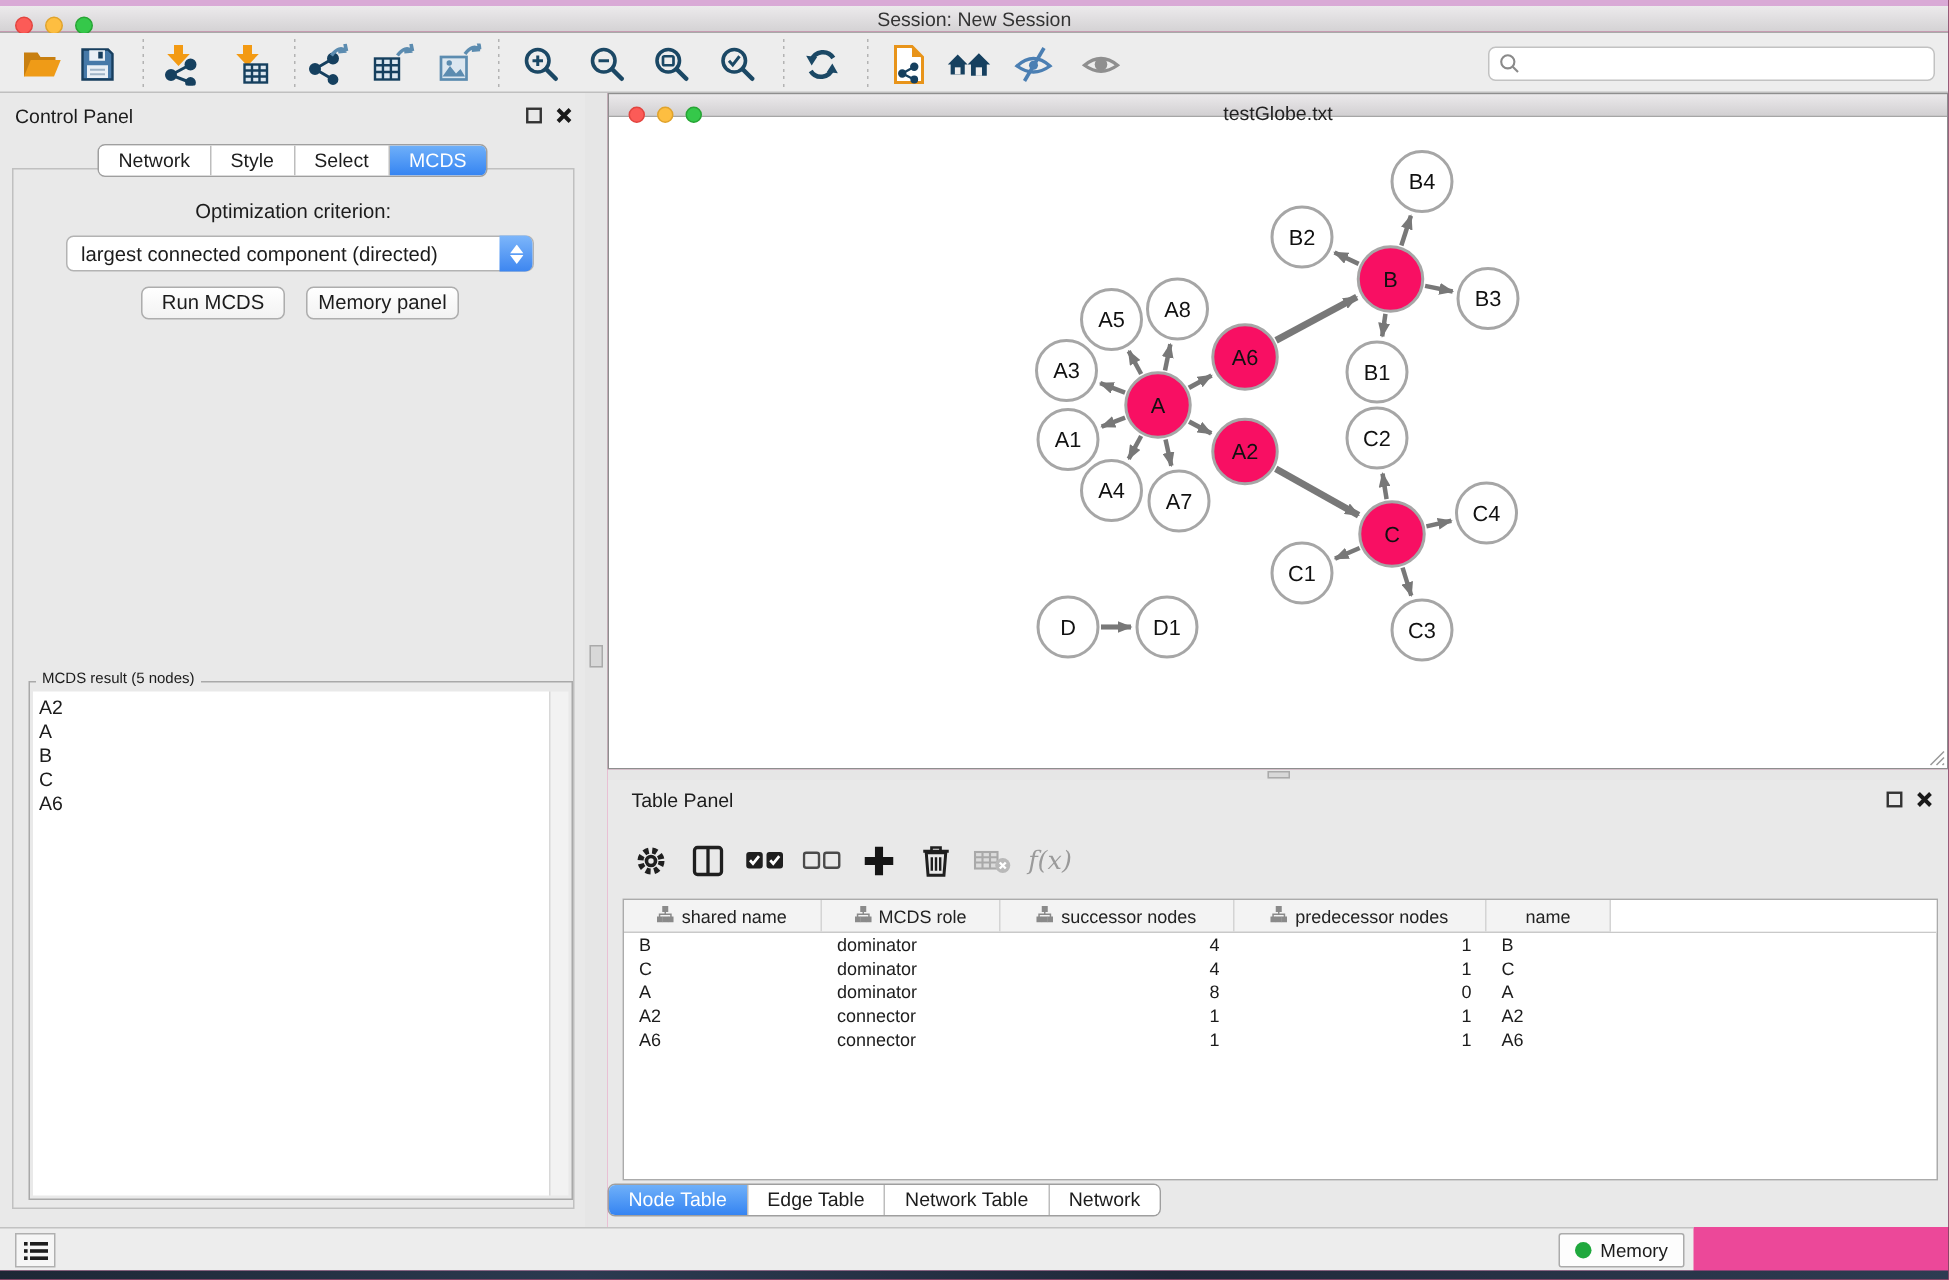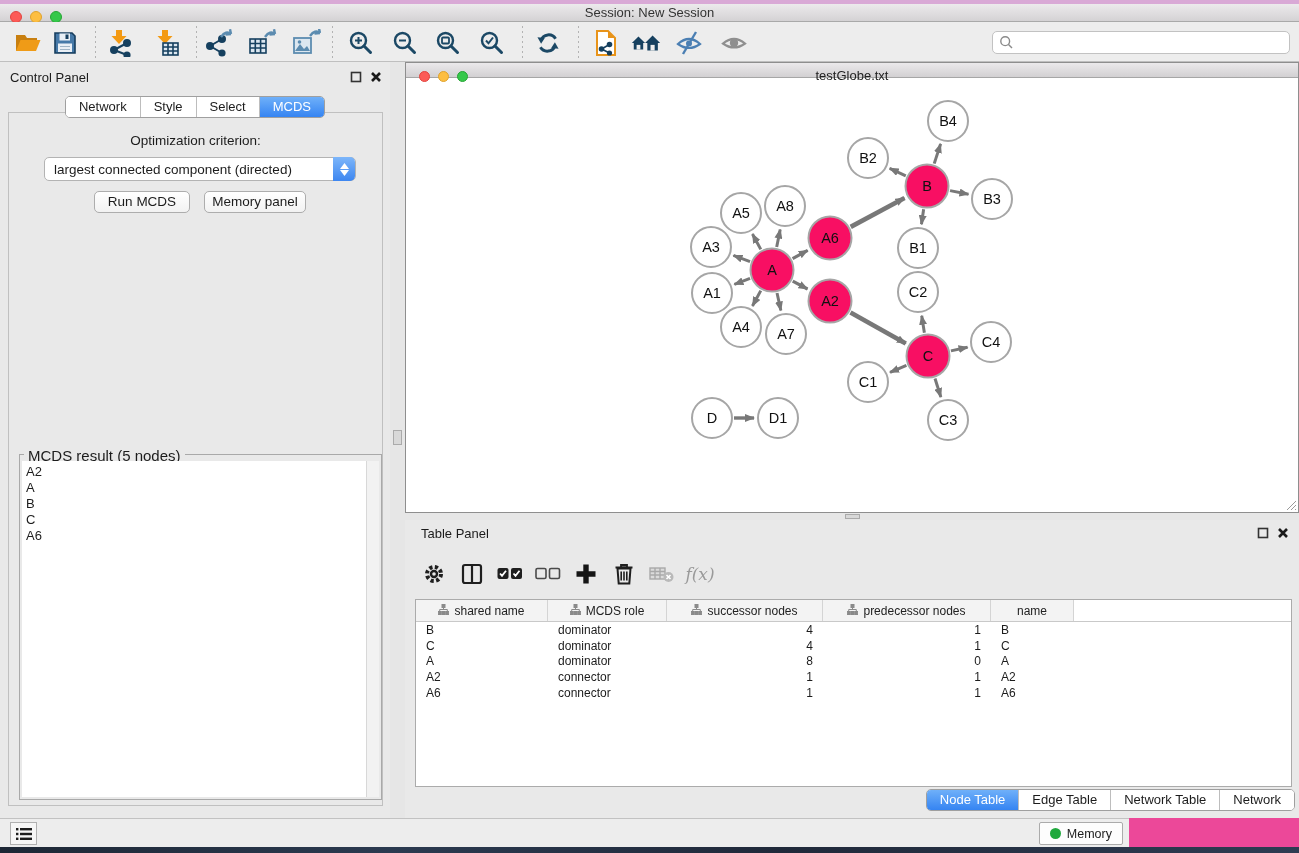--- a/index.html
+++ b/index.html
@@ -40,21 +40,21 @@
     border:1px solid #c0c0c0; background:#e9e9e9; }
   .opt-label { position:absolute; left:0; right:0; top:20px; text-align:center; font-size:13.5px; }
   .dropdown { position:absolute; left:35px; top:44px; width:312px; height:24px; background:#fff;
     border:1px solid #b3b3b3; border-radius:5px; font-size:13.5px; display:flex; align-items:center; padding-left:9px; }
   .dd-cap { position:absolute; right:0; top:-1px; width:22px; height:24px; border-radius:0 5px 5px 0;
     background:linear-gradient(#7db6fa,#3d86f0); display:flex; flex-direction:column; align-items:center; justify-content:center; gap:1px; }
   .dd-cap svg { display:block; }
   .btn { position:absolute; height:22px; background:linear-gradient(#ffffff,#f2f2f2);
     border:1px solid #adadad; border-radius:5px; font-size:13.5px; text-align:center; line-height:20px; }
   .fieldset { position:absolute; left:10px; top:341px; width:363px; height:346px; border:1px solid #a9a9a9; }
-  .fieldset .legend { position:absolute; left:4px; top:-8px; background:#e9e9e9; padding:0 4px; font-size:15px; }
+  .fieldset .legend { position:absolute; left:4px; top:-8px; background:#e9e9e9; padding:0 4px; font-size:10px; }
   .result-list { position:absolute; left:2px; top:6px; right:15px; bottom:2px; background:#fff; padding:3px 0 0 4px; }
   .result-item { font-size:13px; line-height:16px; }
   .result-scroll { position:absolute; top:6px; right:2px; bottom:2px; width:13px; background:#f2f2f2; border-left:1px solid #d8d8d8; }
 
   
   .nw { position:absolute; left:405px; top:62px; width:894px; height:451px; border:1px solid #8e8e8e; background:#fff; }
   .nw-titlebar { position:absolute; left:0; top:0; right:0; height:15px;
     background:linear-gradient(#ebe9eb,#d2d0d2); border-bottom:1px solid #a6a6a6; }
   .nw-titlebar .title { position:absolute; left:0; right:0; top:5px; text-align:center; font-size:13px; color:#222; }
   .nw-canvas { position:absolute; left:0; top:26px; width:892px; height:409px; background:#fff; }
@@ -76,21 +76,21 @@
   .fx-label { font-size:17px; font-family:"DejaVu Serif", serif; font-style:italic; color:#9a9a9a; }
   .tbl { position:absolute; left:10px; top:79px; width:877px; height:188px; background:#fff; border:1px solid #ababab; overflow:hidden; }
   .tbl-header { display:flex; height:22px; background:#f3f3f3; border-bottom:1px solid #c9c9c9; }
   .th { display:flex; align-items:center; justify-content:center; gap:5px; font-size:12px;
     border-right:1px solid #d4d4d4; color:#222; }
   .th.filler { flex:1; border-right:none; background:#fff; }
   .tbl-row { display:flex; height:15.7px; align-items:center; }
   .td { font-size:12px; overflow:hidden; white-space:nowrap; }
   .td.left { text-align:left; padding-left:10px; }
   .td.right { text-align:right; padding-right:10px; }
-  .tp-tabs { position:absolute; left:0; right:4px; top:269px; display:flex; justify-content:flex-end; }
+  .tp-tabs { position:absolute; left:0; right:16px; top:269px; display:flex; justify-content:flex-start; }
 
   
   .statusbar { position:absolute; left:0; top:818px; width:1129px; height:29px;
     background:#ededed; border-top:1px solid #c2c2c2; }
   .list-btn { position:absolute; left:10px; top:3px; width:27px; height:23px; background:#f6f6f6;
     border:1px solid #b0b0b0; display:flex; align-items:center; justify-content:center; }
   .memory-btn { position:absolute; right:6px; top:3px; height:23px; background:#fdfdfd;
     border:1px solid #ababab; border-radius:2px; display:flex; align-items:center; gap:6px;
     padding:0 10px; font-size:12.5px; }
   .mem-dot { width:11px; height:11px; border-radius:50%; }

